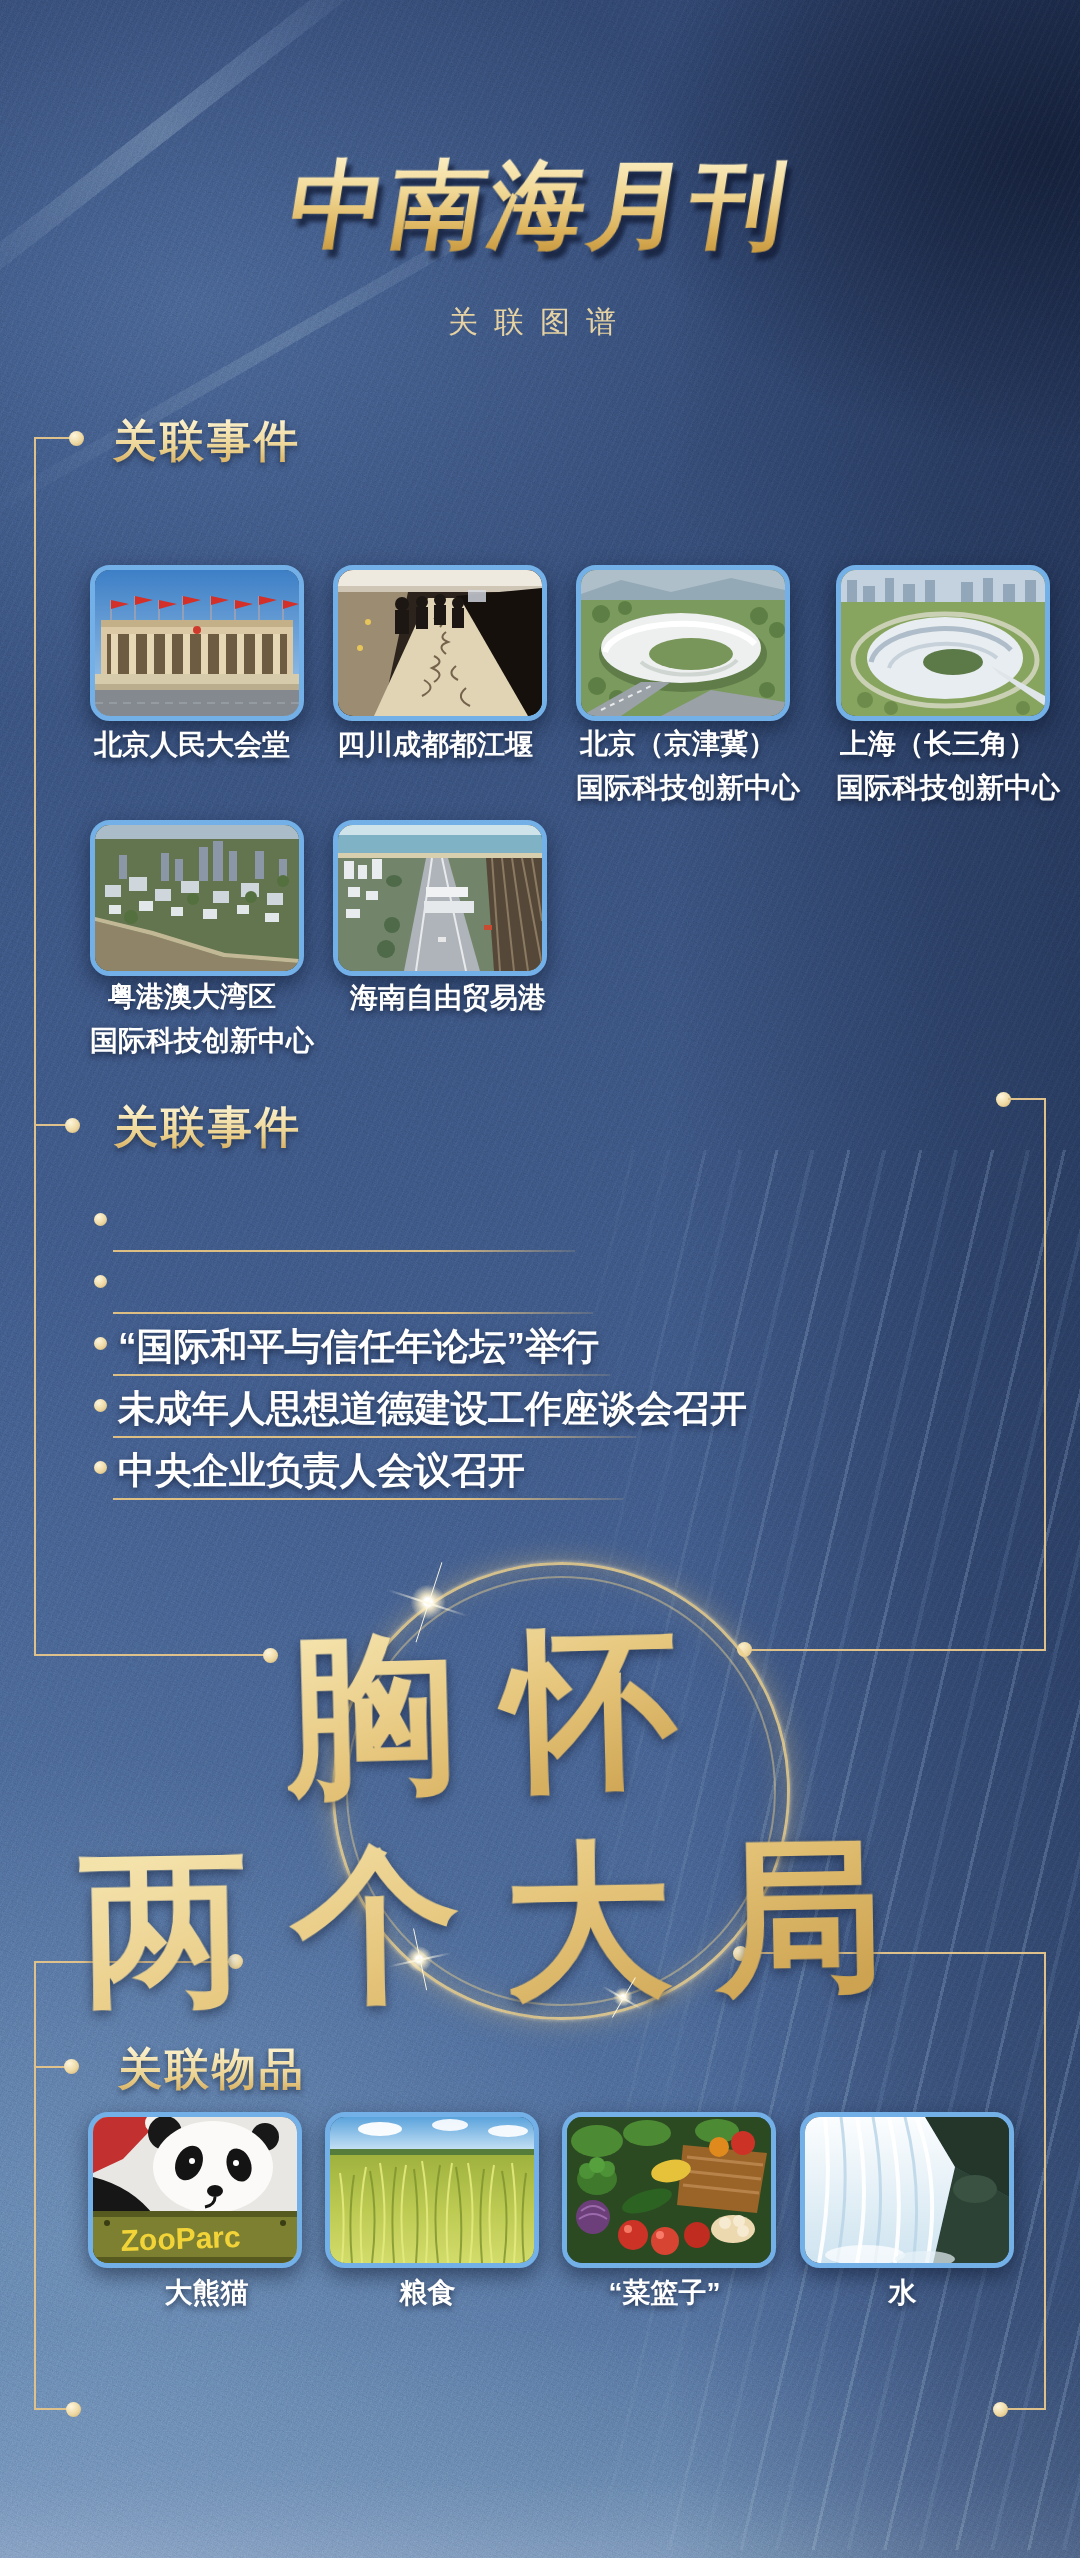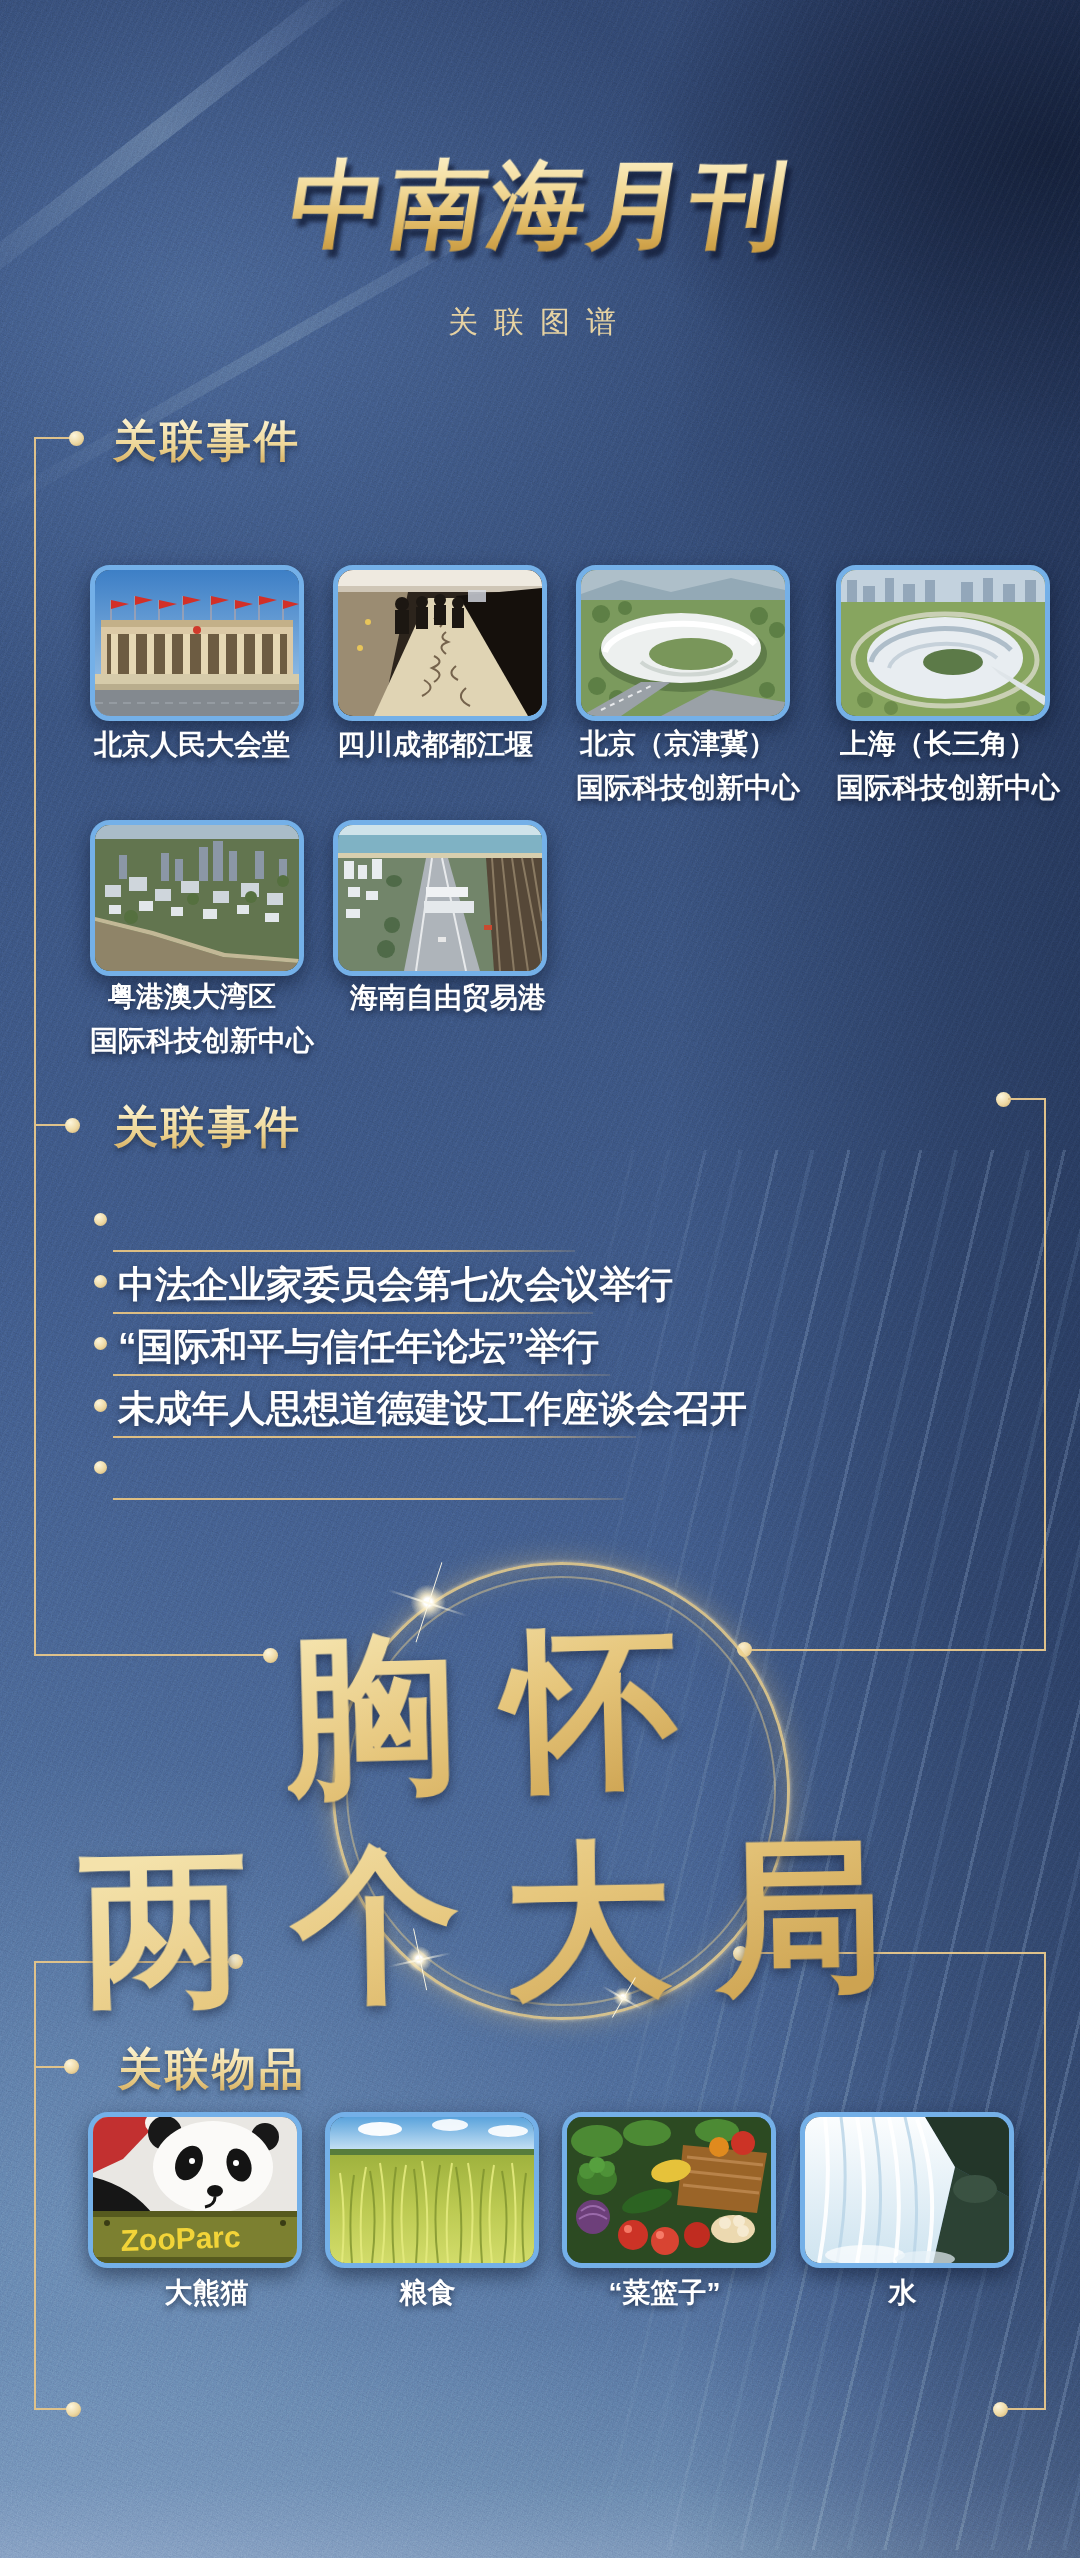--- a/index.html
+++ b/index.html
@@ -347,32 +347,32 @@
     <div>国际科技创新中心</div>
   </div>
   <div class="card-label" style="left:346px;top:979px;">海南自由贸易港</div>
 
   <div class="sec-title" style="left:114px;top:1098px;">关联事件</div>
 
   <div class="dot d13" style="left:94px;top:1213px;"></div>
   <div class="ev-line" style="top:1250px;width:462px;"></div>
 
   <div class="dot d13" style="left:94px;top:1275px;"></div>
-  <div class="ev-text" style="top:1260px;">中法企业家委员会第七次会议举行</div>
   <div class="ev-line" style="top:1312px;width:480px;"></div>
 
   <div class="dot d13" style="left:94px;top:1337px;"></div>
   <div class="ev-text" style="top:1322px;">“国际和平与信任年论坛”举行</div>
   <div class="ev-line" style="top:1374px;width:497px;"></div>
 
   <div class="dot d13" style="left:94px;top:1399px;"></div>
   <div class="ev-text" style="top:1384px;">未成年人思想道德建设工作座谈会召开</div>
   <div class="ev-line" style="top:1436px;width:523px;"></div>
 
   <div class="dot d13" style="left:94px;top:1461px;"></div>
+  <div class="ev-text" style="top:1446px;">中央企业负责人会议召开</div>
   <div class="ev-line" style="top:1498px;width:510px;"></div>
 
   <div class="ring"></div>
   <div class="glint" style="left:408px;top:1582px;width:40px;height:40px;transform:rotate(18deg);"></div>
   <div class="glint" style="left:404px;top:1944px;width:30px;height:30px;transform:rotate(-12deg);"></div>
   <div class="glint" style="left:612px;top:1986px;width:22px;height:22px;transform:rotate(30deg);"></div>
   <div class="slogan" style="left:286px;top:1598px;font-size:172px;letter-spacing:48px;transform:rotate(-1.5deg);">胸怀</div>
   <div class="slogan" style="left:80px;top:1812px;font-size:168px;letter-spacing:44px;transform:rotate(-1deg);">两个大局</div>
 
   <div class="sec-title" style="left:118px;top:2040px;">关联物品</div>

